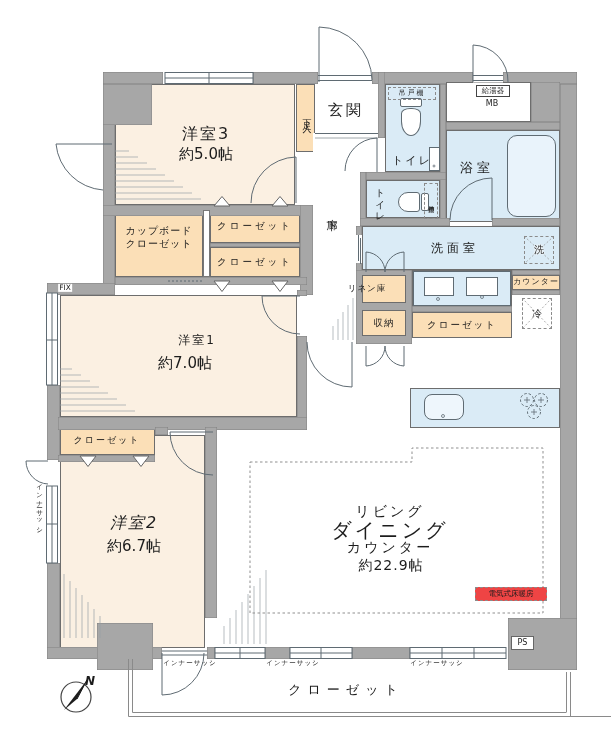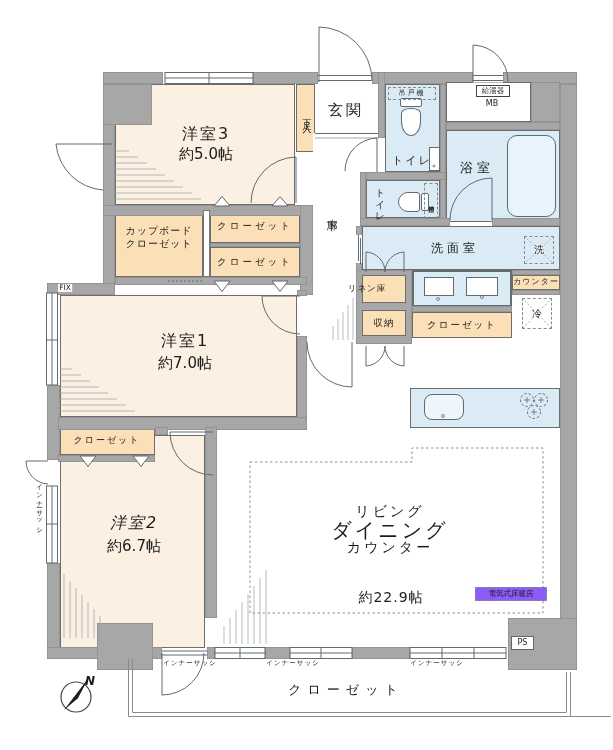--- a/index.html
+++ b/index.html
@@ -271,31 +271,31 @@
   <div class="box dash v" style="left:424px;top:183px;width:14px;height:36px;font-size:6.5px;">吊戸棚</div>
   <div class="lb v" style="left:331px;top:213px;font-size:11px;letter-spacing:3px;">廊下</div>
   <div class="lb" style="left:455px;top:249px;font-size:12px;letter-spacing:4px;">洗面室</div>
   <div class="box dash halo" style="left:524px;top:236px;width:30px;height:28px;font-size:10px;">洗</div>
   <div class="lb" style="left:536px;top:282px;font-size:8px;letter-spacing:1px;">カウンター</div>
   <div class="box dash halo" style="left:522px;top:298px;width:30px;height:31px;font-size:10px;">冷</div>
   <div class="lb" style="left:367px;top:289px;font-size:8.5px;letter-spacing:1px;">リネン庫</div>
   <div class="lb" style="left:384px;top:323px;font-size:9.5px;letter-spacing:1px;">収納</div>
   <div class="lb" style="left:462px;top:325px;font-size:9.5px;letter-spacing:2px;">クローゼット</div>
   <div class="lb" style="left:65px;top:288px;font-size:7.5px;background:#fff;padding:0 1px;">FIX</div>
-  <div class="lb" style="left:185px;top:341px;font-size:16px;letter-spacing:2px;">洋室1</div>
+  <div class="lb" style="left:197px;top:341px;font-size:12px;letter-spacing:2px;">洋室1</div>
   <div class="lb" style="left:185px;top:363px;font-size:15px;">約7.0帖</div>
   <div class="lb" style="left:107px;top:441px;font-size:9px;letter-spacing:2px;">クローゼット</div>
   <div class="lb" style="left:134px;top:523px;font-size:16px;letter-spacing:2px;font-style:italic;">洋室2</div>
   <div class="lb" style="left:134px;top:546px;font-size:15px;">約6.7帖</div>
   <div class="lb v" style="left:39px;top:505px;font-size:6.5px;letter-spacing:1px;">インナーサッシ</div>
   <div class="lb" style="left:390px;top:512px;font-size:14px;letter-spacing:3px;text-align:center;">リビング</div>
   <div class="lb" style="left:390px;top:530px;font-size:20px;letter-spacing:3px;">ダイニング</div>
   <div class="lb" style="left:390px;top:548px;font-size:14px;letter-spacing:3px;">カウンター</div>
-  <div class="lb" style="left:391px;top:566px;font-size:14px;letter-spacing:1px;margin-top:32px;">約22.9帖</div>
-  <div class="box dash" style="left:475px;top:587px;width:72px;height:14px;font-size:7.5px;background:#8b5cf6;">電気式床暖房</div>
+  <div class="lb" style="left:391px;top:566px;font-size:14px;letter-spacing:1px;">約22.9帖</div>
+  <div class="box dash" style="left:475px;top:587px;width:72px;height:14px;font-size:7.5px;background:#ef4444;">電気式床暖房</div>
   <div class="box" style="left:511px;top:636px;width:23px;height:14px;font-size:8px;border:1px solid #666;background:#fff;">PS</div>
   <div class="lb" style="left:190px;top:664px;font-size:6.5px;letter-spacing:1px;">インナーサッシ</div>
   <div class="lb" style="left:293px;top:664px;font-size:6.5px;letter-spacing:1px;">インナーサッシ</div>
   <div class="lb" style="left:437px;top:664px;font-size:6.5px;letter-spacing:1px;">インナーサッシ</div>
   <div class="lb" style="left:346px;top:690px;font-size:13px;letter-spacing:6px;">クローゼット</div>
   <div class="lb" style="left:90px;top:682px;font-size:12px;font-style:italic;font-weight:bold;">N</div>
 
 </div>
 
 </body></html>

